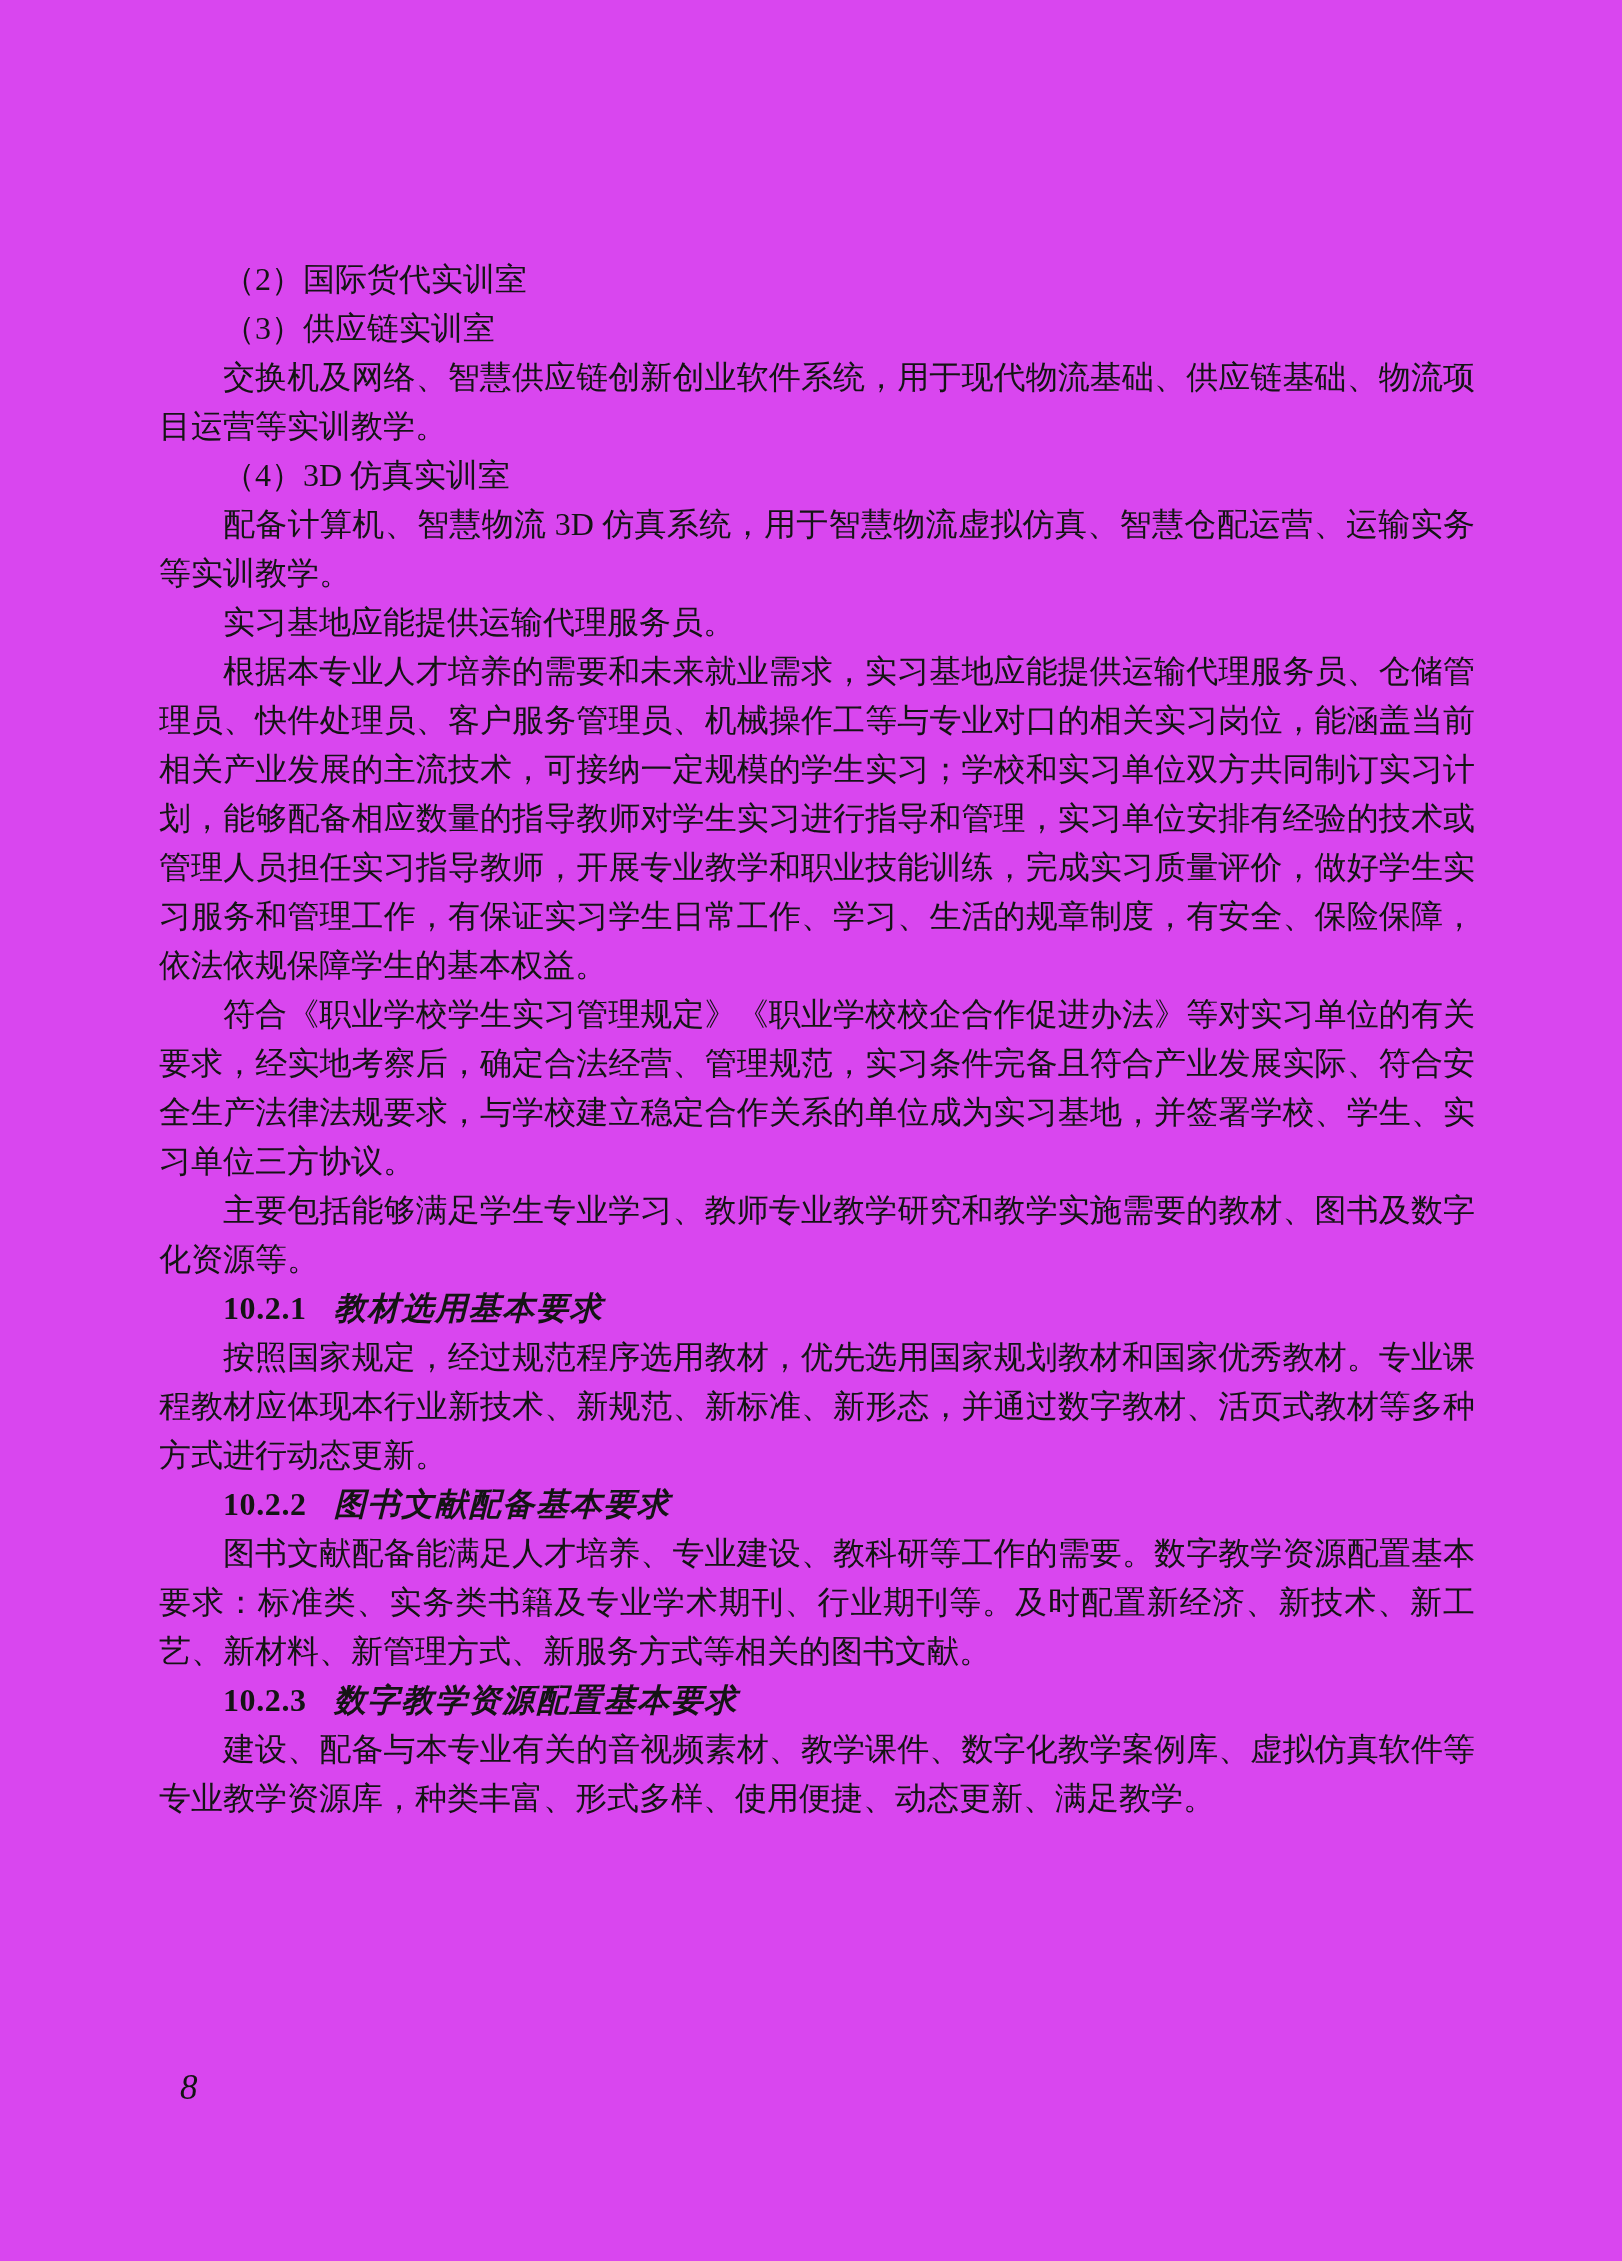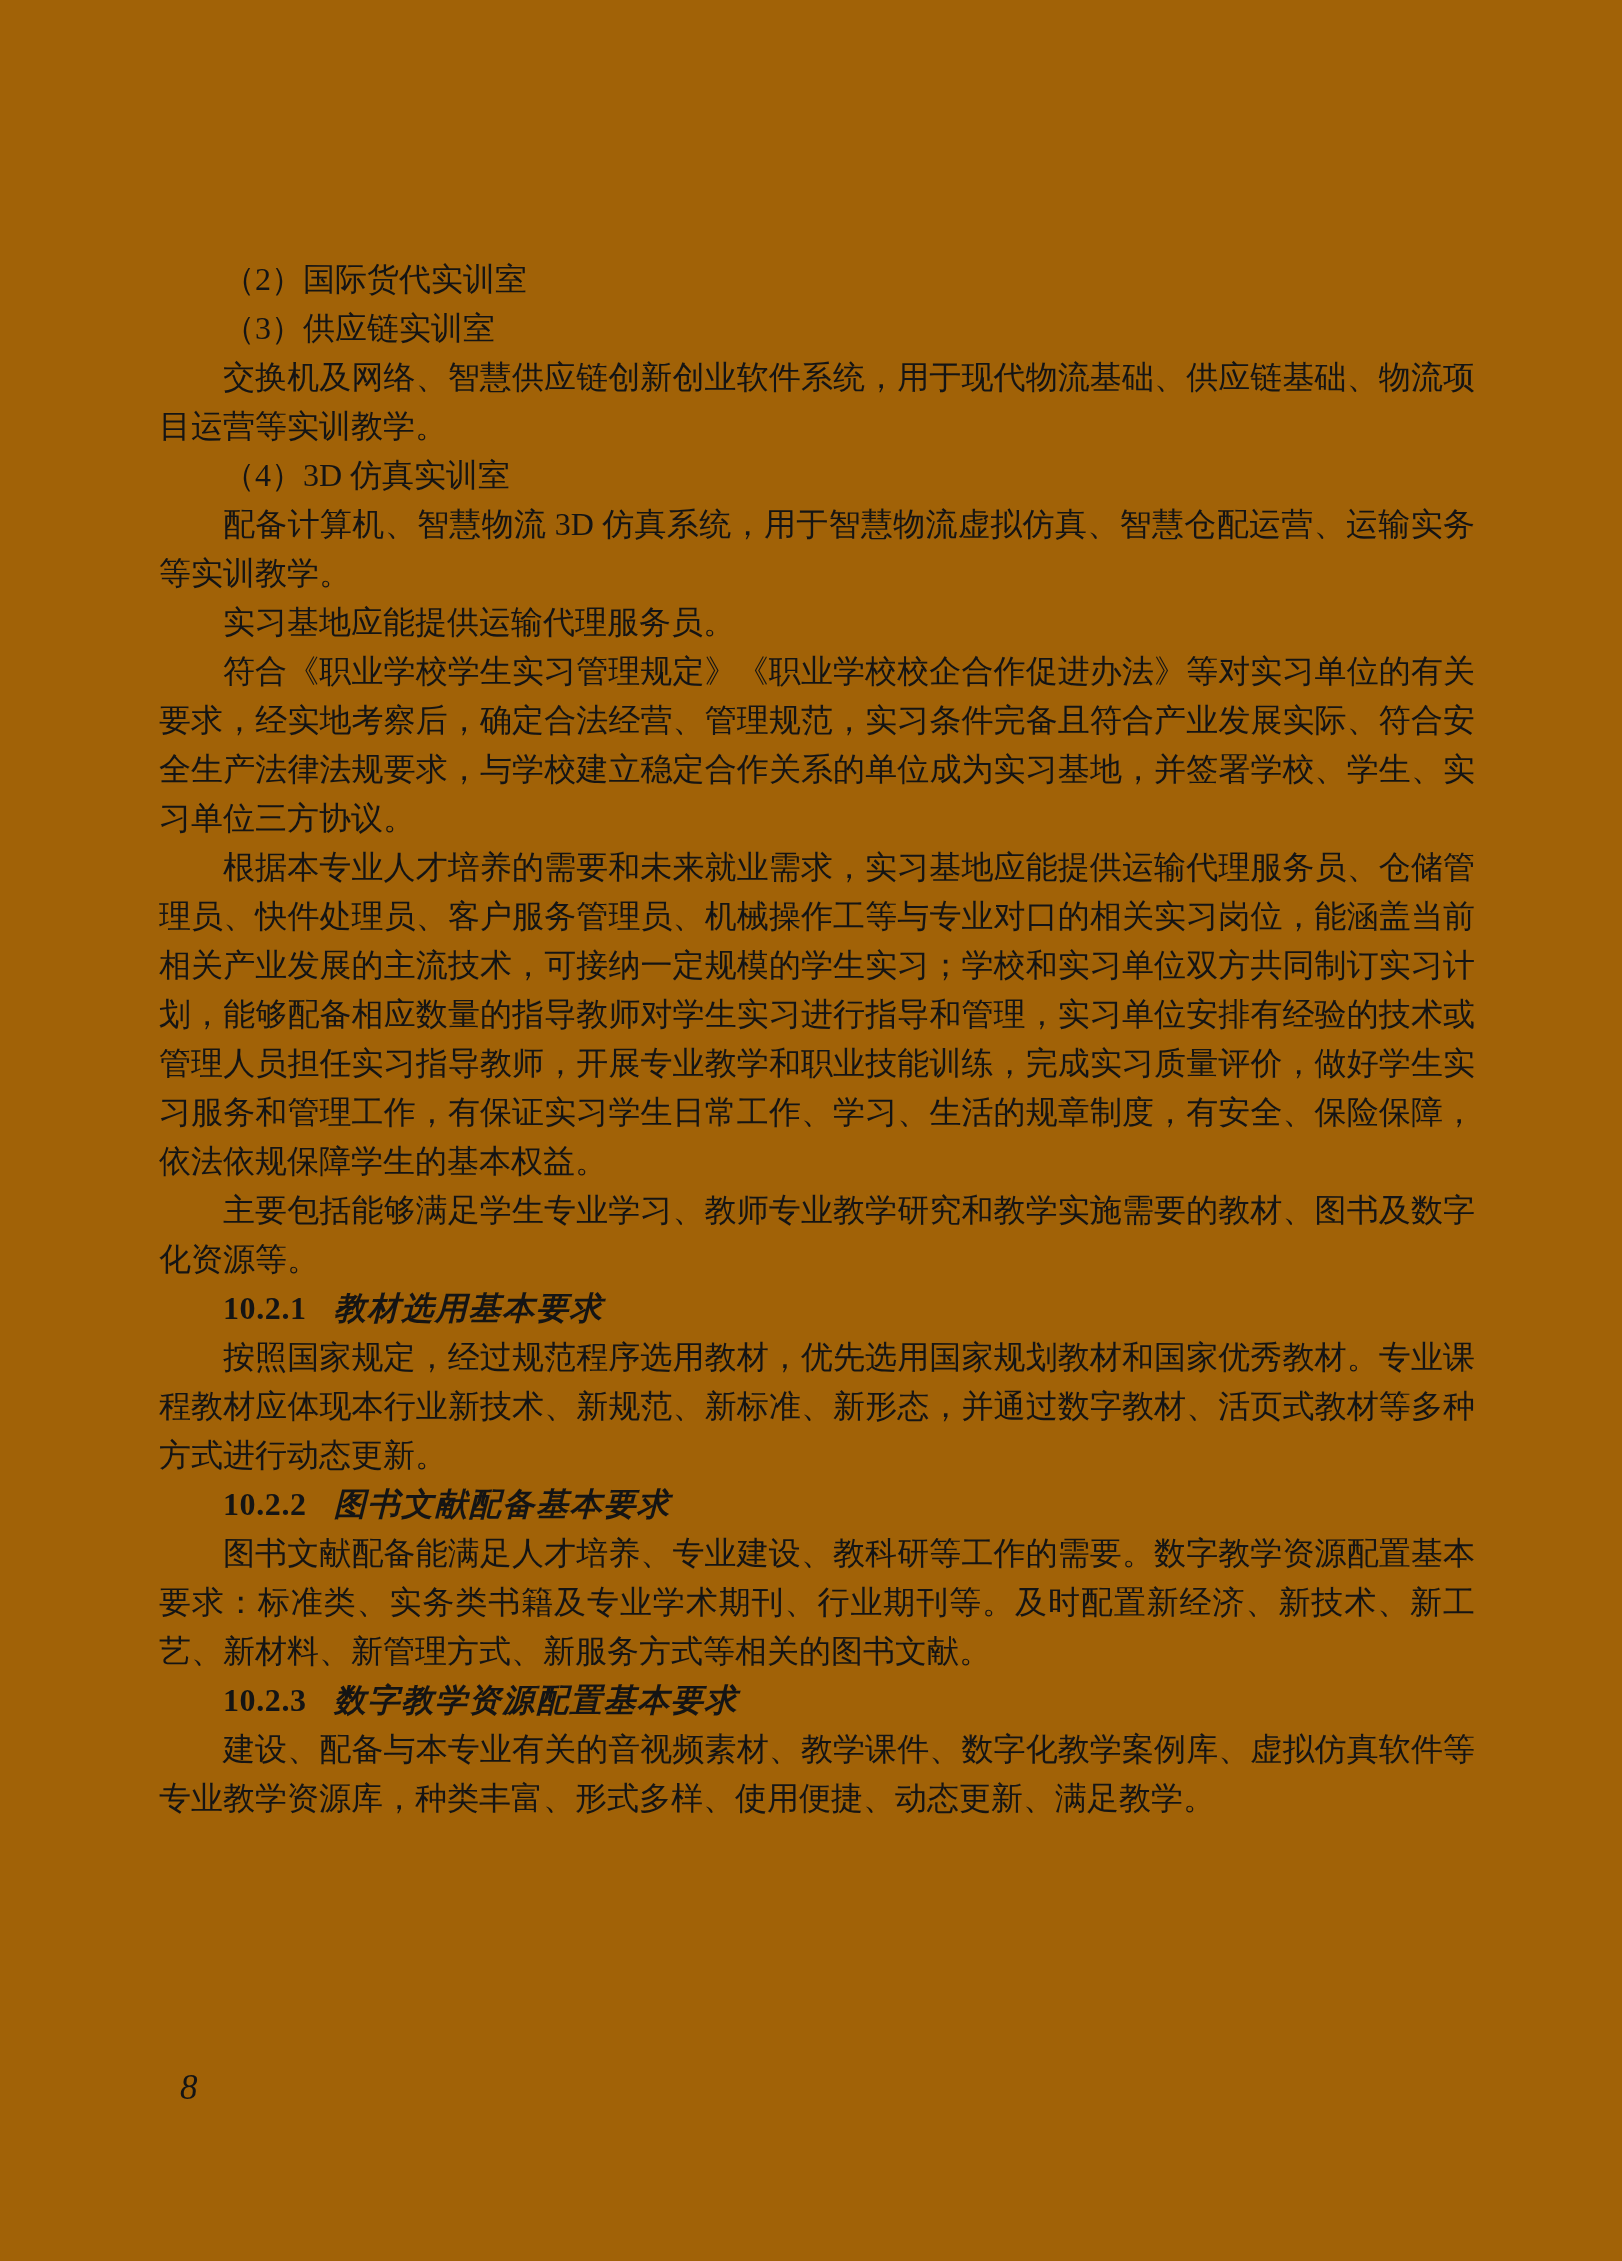--- a/index.html
+++ b/index.html
@@ -7,21 +7,21 @@
     width: 1622px;
     height: 2261px;
     background: #ffffff;
     position: relative;
     font-family: "Liberation Serif", "DejaVu Serif", serif;
     color: #141414;
   }
   .page {
     position: absolute;
     inset: 0;
-    background: #a16207;
+    background: #d946ef;
     overflow: hidden;
     text-decoration: underline;
   }
   .content {
     position: absolute;
     left: 159px;
     top: 255px;
     width: 1316px;
     font-size: 32px;
     line-height: 49px;
@@ -61,22 +61,22 @@
 
     <p class="body">（3）供应链实训室</p>
     <p class="body">交换机及网络、智慧供应链创新创业软件系统，用于现代物流基础、供应链基础、物流项目运营等实训教学。</p>
 
     <p class="body">（4）3D 仿真实训室</p>
     <p class="body">配备计算机、智慧物流 3D 仿真系统，用于智慧物流虚拟仿真、智慧仓配运营、运输实务等实训教学。</p>
 
     <p class="body">实习基地应能提供运输代理服务员。</p>
 
 
+    <p class="body">根据本专业人才培养的需要和未来就业需求，实习基地应能提供运输代理服务员、仓储管理员、快件处理员、客户服务管理员、机械操作工等与专业对口的相关实习岗位，能涵盖当前相关产业发展的主流技术，可接纳一定规模的学生实习；学校和实习单位双方共同制订实习计划，能够配备相应数量的指导教师对学生实习进行指导和管理，实习单位安排有经验的技术或管理人员担任实习指导教师，开展专业教学和职业技能训练，完成实习质量评价，做好学生实习服务和管理工作，有保证实习学生日常工作、学习、生活的规章制度，有安全、保险保障，依法依规保障学生的基本权益。</p>
     <p class="body">符合《职业学校学生实习管理规定》《职业学校校企合作促进办法》等对实习单位的有关要求，经实地考察后，确定合法经营、管理规范，实习条件完备且符合产业发展实际、符合安全生产法律法规要求，与学校建立稳定合作关系的单位成为实习基地，并签署学校、学生、实习单位三方协议。</p>
-    <p class="body">根据本专业人才培养的需要和未来就业需求，实习基地应能提供运输代理服务员、仓储管理员、快件处理员、客户服务管理员、机械操作工等与专业对口的相关实习岗位，能涵盖当前相关产业发展的主流技术，可接纳一定规模的学生实习；学校和实习单位双方共同制订实习计划，能够配备相应数量的指导教师对学生实习进行指导和管理，实习单位安排有经验的技术或管理人员担任实习指导教师，开展专业教学和职业技能训练，完成实习质量评价，做好学生实习服务和管理工作，有保证实习学生日常工作、学习、生活的规章制度，有安全、保险保障，依法依规保障学生的基本权益。</p>
 
 
     <p class="body">主要包括能够满足学生专业学习、教师专业教学研究和教学实施需要的教材、图书及数字化资源等。</p>
 
     <p class="h3"><span class="num">10.2.1</span><span class="title">教材选用基本要求</span></p>
 
     <p class="body">按照国家规定，经过规范程序选用教材，优先选用国家规划教材和国家优秀教材。专业课程教材应体现本行业新技术、新规范、新标准、新形态，并通过数字教材、活页式教材等多种方式进行动态更新。</p>
 
     <p class="h3"><span class="num">10.2.2</span><span class="title">图书文献配备基本要求</span></p>
 

